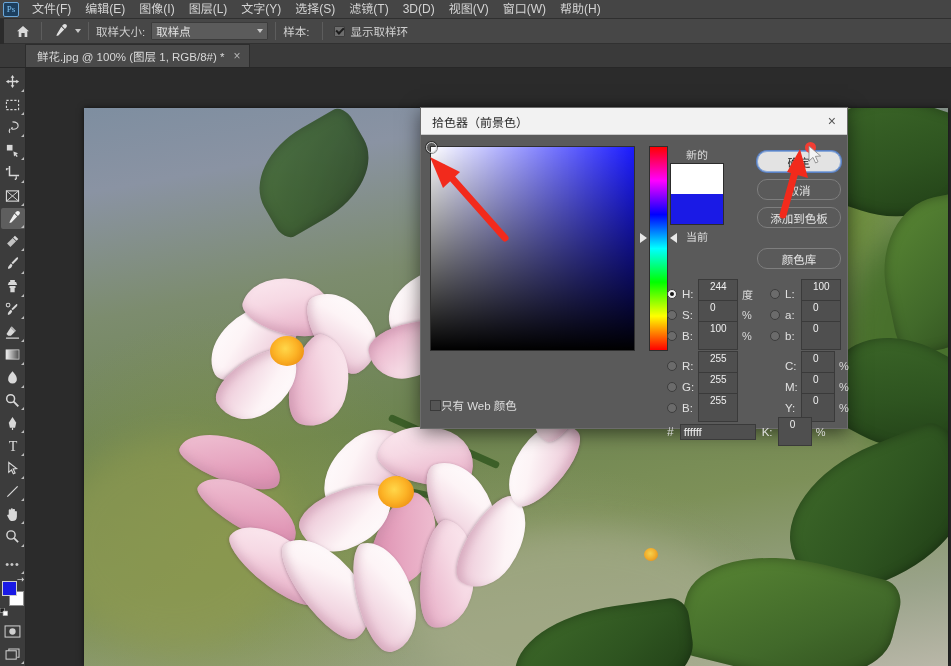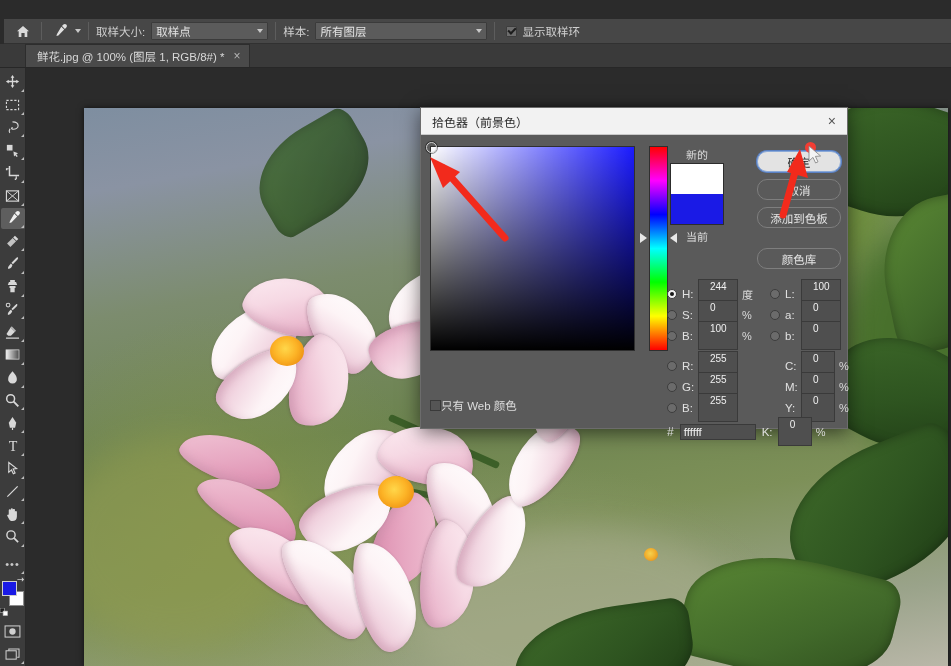--- a/index.html
+++ b/index.html
@@ -306,20 +306,34 @@
   .cursor-dot {
     position: absolute; left: 805px; top: 142px; width: 11px; height: 11px;
     border-radius: 50%; background: #ff3b30; opacity: .92;
   }
 </style>
 </head>
 <body>
 
 <div id="app">
 
+  <div class="menubar">
+    <div class="ps-logo">Ps</div>
+    <div class="menu-item">文件(F)</div>
+    <div class="menu-item">编辑(E)</div>
+    <div class="menu-item">图像(I)</div>
+    <div class="menu-item">图层(L)</div>
+    <div class="menu-item">文字(Y)</div>
+    <div class="menu-item">选择(S)</div>
+    <div class="menu-item">滤镜(T)</div>
+    <div class="menu-item">3D(D)</div>
+    <div class="menu-item">视图(V)</div>
+    <div class="menu-item">窗口(W)</div>
+    <div class="menu-item">帮助(H)</div>
+  </div>
 
   <div class="optionsbar">
     <div class="opt-home">
       <svg width="14" height="13" viewBox="0 0 14 13">
           <path d="M7 1 L13 6.2 L11.3 6.2 L11.3 12 L8.6 12 L8.6 8 L5.4 8 L5.4 12 L2.7 12 L2.7 6.2 L1 6.2 Z" fill="#dadada"></path>
         </svg>
     </div>
     <div class="opt-sep"></div>
     <div class="opt-tool">
       <div class="opt-tool-icon">
@@ -330,24 +344,20 @@
       <div class="caret-dn"></div>
     </div>
     <div class="opt-sep"></div>
     <div class="opt-label">取样大小:</div>
     <div class="opt-select" style="width:117px">
       <span class="sv">取样点</span>
       <span class="caret-dn"></span>
     </div>
     <div class="opt-sep"></div>
     <div class="opt-label">样本:</div>
-    <div class="opt-select" style="width:172px">
-      <span class="sv">所有图层</span>
-      <span class="caret-dn"></span>
-    </div>
     <div class="opt-sep"></div>
     <div class="opt-check">
       <span class="cbox on"></span>
       <span class="opt-label">显示取样环</span>
     </div>
   </div>
 
   <div class="tabbar">
     <div class="doc-tab">
       <span>鲜花.jpg @ 100% (图层 1, RGB/8#) *</span>

